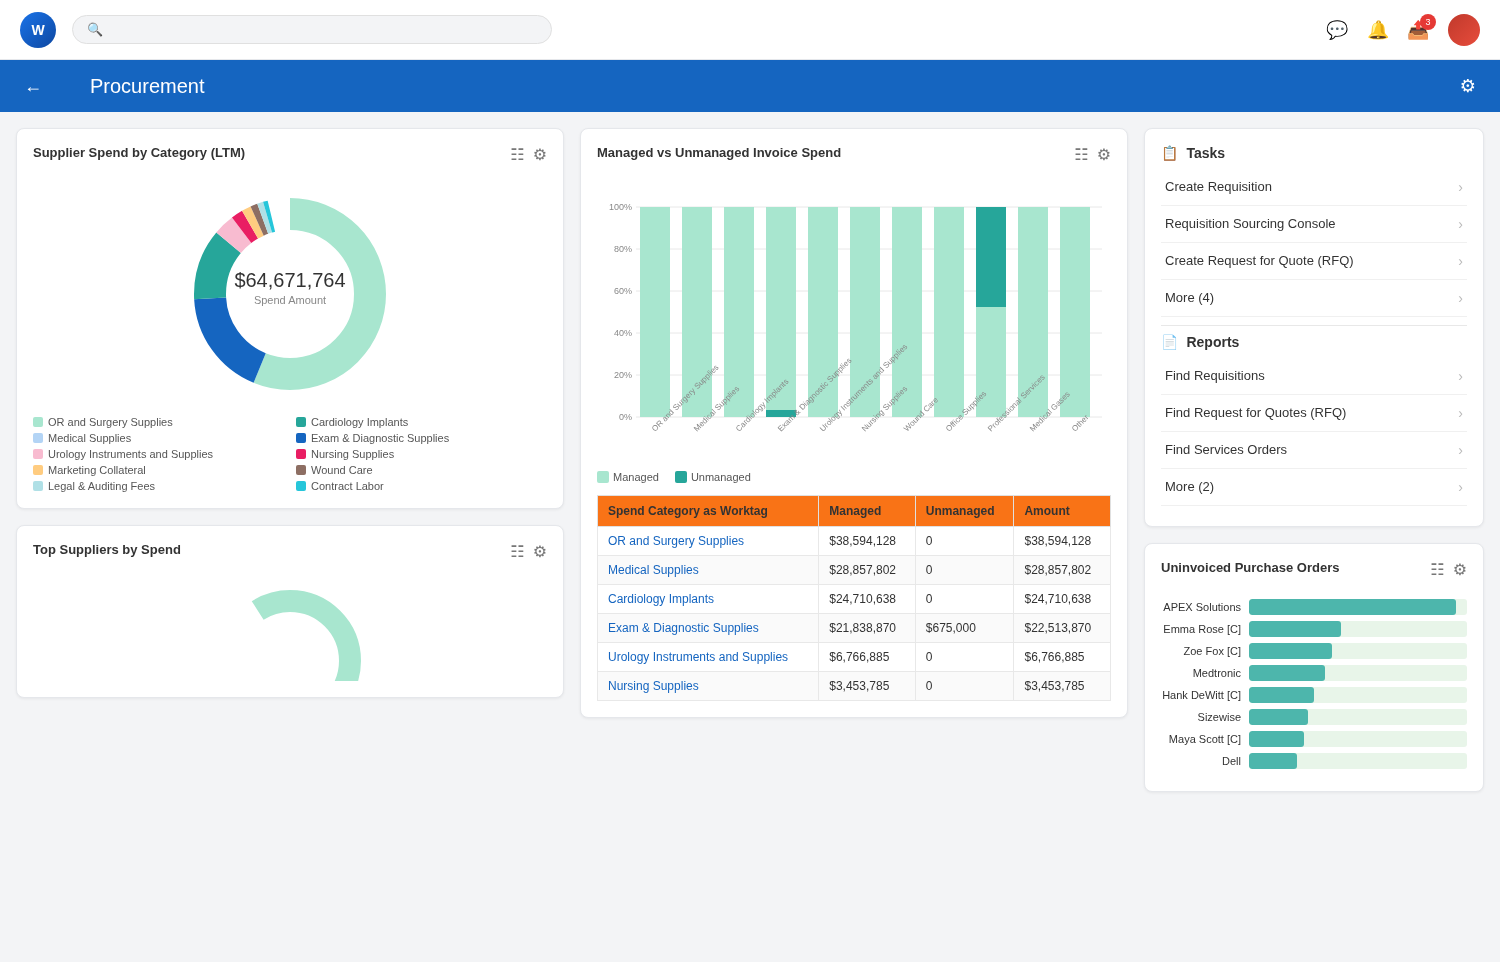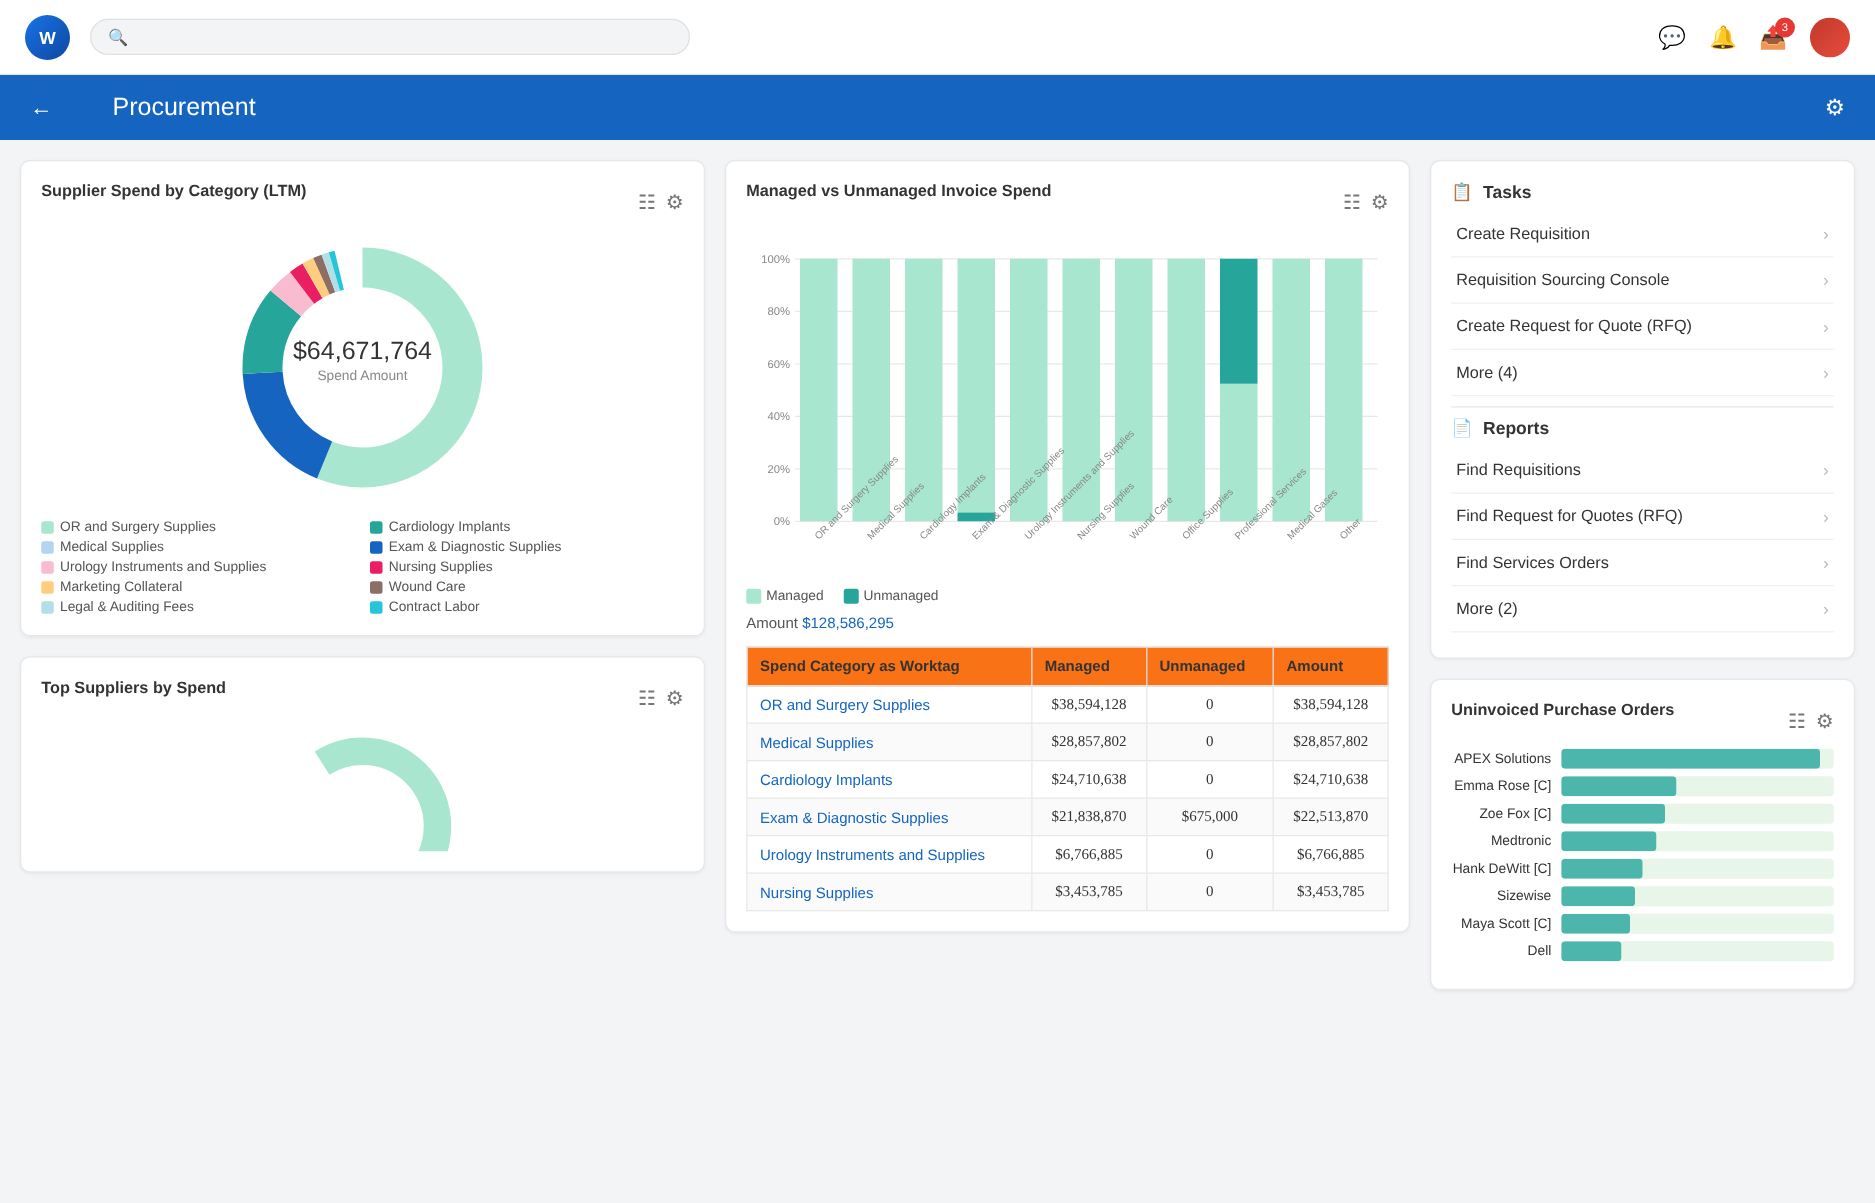--- a/index.html
+++ b/index.html
@@ -65,21 +65,21 @@
     .card {
       background: #fff; border-radius: 8px;
       border: 1px solid #e5e7eb; padding: 16px;
       box-shadow: 0 1px 3px rgba(0,0,0,0.06);
     }
     .card-title {
       font-size: 13px; font-weight: 600; color: #333;
       margin-bottom: 12px;
     }
     .card-header {
-      display: flex; align-items: flex-end; justify-content: space-between;
+      display: flex; align-items: flex-start; justify-content: space-between;
       margin-bottom: 12px;
       gap: 36px;
     }
     .card-icons { display: flex; gap: 8px; color: #777; font-size: 16px; cursor: pointer; }
 
     
     .donut-container { display: flex; justify-content: center; margin: 8px 0; }
     .donut-wrap { position: relative; width: 220px; height: 220px; }
 
     
@@ -102,21 +102,21 @@
     .spend-table { width: 100%; border-collapse: collapse; margin-top: 12px; font-size: 12px; }
     .spend-table th {
       background: #f97316; padding: 8px 10px;
       text-align: left; font-weight: 600; color: #333;
       border: 1px solid #e0e0e0;
     }
     .spend-table td {
       padding: 7px 10px; border: 1px solid #e8e8e8; color: #333;
     }
     .spend-table td.link { color: #1565c0; cursor: pointer; }
-    .spend-table td.num { text-align: center; font-family: Liberation Serif, serif; }
+    .spend-table td.num { text-align: left; }
     .spend-table tr:nth-child(even) td { background: #fafafa; }
 
     
     .right-panel { display: flex; flex-direction: column; gap: 16px; }
 
     
     .task-section { margin-bottom: 4px; }
     .task-section-title {
       display: flex; align-items: center; gap: 8px;
       font-size: 14px; font-weight: 600; color: #333; margin-bottom: 8px;
@@ -342,24 +342,20 @@
         <div class="chart-legend-item">
           <div class="chart-legend-dot" style="background:#a8e6cf"></div>
           <span>Managed</span>
         </div>
         <div class="chart-legend-item">
           <div class="chart-legend-dot" style="background:#26a69a"></div>
           <span>Unmanaged</span>
         </div>
       </div>
 
-      <div class="amount-row">
-        <span>Amount</span>
-        <span class="amount-val">$128,586,295</span>
-      </div>
 
       <table class="spend-table">
         <thead>
           <tr>
             <th>Spend Category as Worktag</th>
             <th>Managed</th>
             <th>Unmanaged</th>
             <th>Amount</th>
           </tr>
         </thead>

